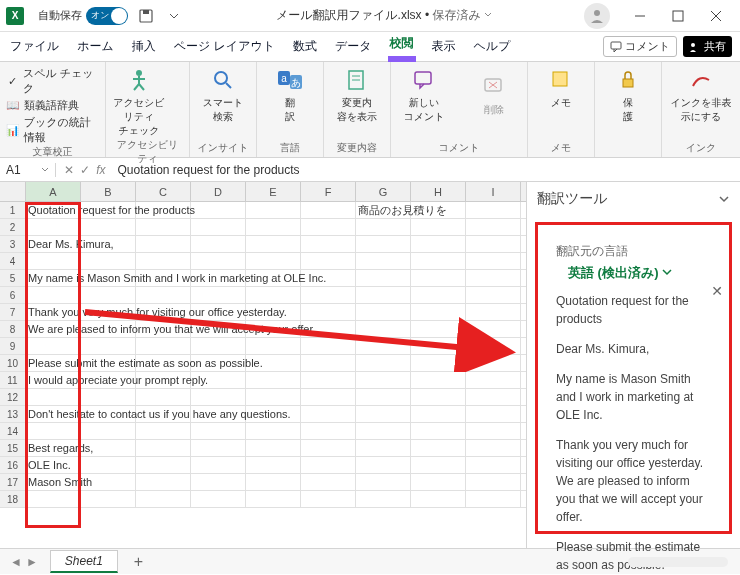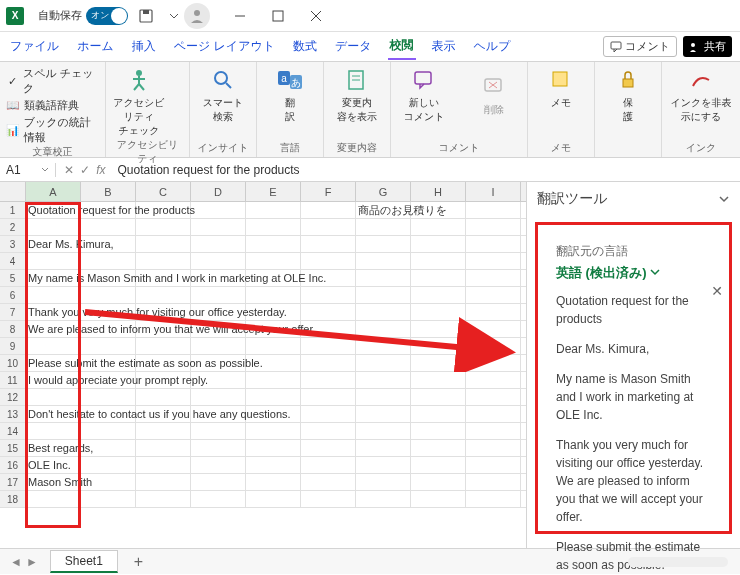--- a/index.html
+++ b/index.html
@@ -14,22 +14,22 @@
 .toggle::after { content: ""; position: absolute; right: 1px; top: 1px; width: 16px; height: 16px; background: #fff; border-radius: 50%; }
 .qat-icon { width: 20px; height: 20px; margin-left: 8px; display: flex; align-items: center; justify-content: center; color: #555; }
 .filename { flex: 1; text-align: center; font-size: 12px; color: #333; }
 .filename .saved { color: #666; }
 .win-btns { display: flex; gap: 2px; align-items:center; }
 .avatar { width: 26px; height: 26px; border-radius: 50%; background: #e8e8e8; display: flex; align-items: center; justify-content: center; margin-right: 10px; }
 .win-btn { width: 36px; height: 28px; display: flex; align-items: center; justify-content: center; color: #444; }
 
 
 .tabs { height: 30px; display: flex; align-items: center; padding: 0 8px; gap: 14px; border-bottom: 1px solid #d4d4d4; }
-.tab { font-size: 12px; color: #1d4ed8; padding: 4px 2px; }
-.tab.active { color: #107c41; border-bottom: 2px solid #8b5cf6; font-weight: 600; }
+.tab { font-size: 12px; color: #0f172a; padding: 4px 2px; }
+.tab.active { color: #107c41; border-bottom: 6px solid #8b5cf6; font-weight: 600; }
 .right-tabs { margin-left: auto; display: flex; gap: 6px; }
 .pill { border: 1px solid #bbb; border-radius: 3px; padding: 2px 6px; font-size: 11px; display:flex; align-items:center; gap:3px; }
 .share { background: #000000; color: #fff; border: none; }
 
 
 .ribbon { height: 96px; background: #f5f5f5; border-bottom: 1px solid #d4d4d4; display: flex; }
 .group { border-right: 1px solid #dcdcdc; padding: 4px 6px 2px; display: flex; flex-direction: column; justify-content: space-between; }
 .group-label { text-align: center; font-size: 10px; color: #666; }
 .group-body { display: flex; gap: 16px; }
 .small-stack { display: flex; flex-direction: column; gap: 2px; font-size: 11px; }
@@ -61,29 +61,29 @@
 .cell.overflow { overflow: visible; z-index: 1; }
 .selbox { position: absolute; border: 3px solid #e62020; left: 25px; top: 0; width: 56px; height: 326px; pointer-events: none; z-index: 5; }
 .arrow { position: absolute; pointer-events: none; z-index: 6; }
 
 
 .pane { width: 214px; border-left: 1px solid #d4d4d4; background: #fff; display: flex; flex-direction: column; }
 .pane-header { padding: 8px 10px; font-size: 14px; color: #444; display: flex; justify-content: space-between; align-items: center; }
 .pane-body { flex: 1; padding: 6px 8px; position: relative; }
 .pane-box { border: 3px solid #e62020; padding: 18px; position: relative; height: 312px; }
 .src-lang-label { font-size: 12px; color: #666; }
-.src-lang { font-size: 13px; color: #107c41; font-weight: 600; margin: 4px 0 10px; }
+.src-lang { font-size: 13px; color: #107c41; font-weight: 600; margin: 4px 12px 10px; }
 .trans-text { font-size: 12px; color: #444; line-height: 1.5; }
 .trans-text p { margin-bottom: 12px; }
 .close-x { position: absolute; right: 6px; top: 58px; font-size: 14px; color: #666; }
 
 
 .sheettabs { height: 26px; border-top: 1px solid #d4d4d4; display: flex; align-items: center; padding: 0 4px; gap: 6px; background: #f7f7f7; }
 .nav-arrows { display: flex; gap: 4px; color: #888; padding: 0 6px; }
-.sheet-tab { padding: 3px 14px; background: #fff; border: 1px solid #ccc; border-bottom: none; font-size: 12px; position:relative; }
+.sheet-tab { padding: 3px 14px; background: #fff; border: 1px solid #ccc; border-bottom: none; font-size: 12px; position:relative;font-style:italic; }
 .sheet-tab.active { border-bottom: 2px solid #107c41; }
 .add-sheet { font-size: 16px; color: #666; padding: 0 10px; }
 .hscroll { flex:1; display:flex; justify-content:flex-end; padding-right:8px; }
 .hscroll .track { width: 100px; height: 10px; background: #eee; border-radius: 5px; position: relative; }
 
 svg { display: block; }
 </style>
 </head>
 <body>
 
@@ -97,20 +97,25 @@
       <svg width="16" height="16" viewBox="0 0 16 16">
         <rect x="2" y="2" width="12" height="12" rx="1" fill="none" stroke="#555" stroke-width="1.2"></rect>
         <rect x="5" y="2" width="6" height="4" fill="#555"></rect>
       </svg>
     </div>
   <div class="qat-icon">
       <svg width="10" height="10">
         <path d="M1 3 L5 7 L9 3" fill="none" stroke="#555"></path>
       </svg>
     </div>
+  <div class="filename">
+    <span>メール翻訳用ファイル.xlsx</span> • <span class="saved">保存済み</span> <svg style="display:inline" width="8" height="8">
+        <path d="M1 2 L4 5 L7 2" fill="none" stroke="#888"></path>
+      </svg>
+  </div>
   <div class="win-btns">
     <div class="avatar">
         <svg width="16" height="16">
           <circle cx="8" cy="5" r="3" fill="#999"></circle>
           <path d="M2 15 Q8 9 14 15" fill="#999"></path>
         </svg>
       </div>
     <div class="win-btn">
         <svg width="12" height="12">
           <line x1="1" y1="6" x2="11" y2="6" stroke="#444"></line>

